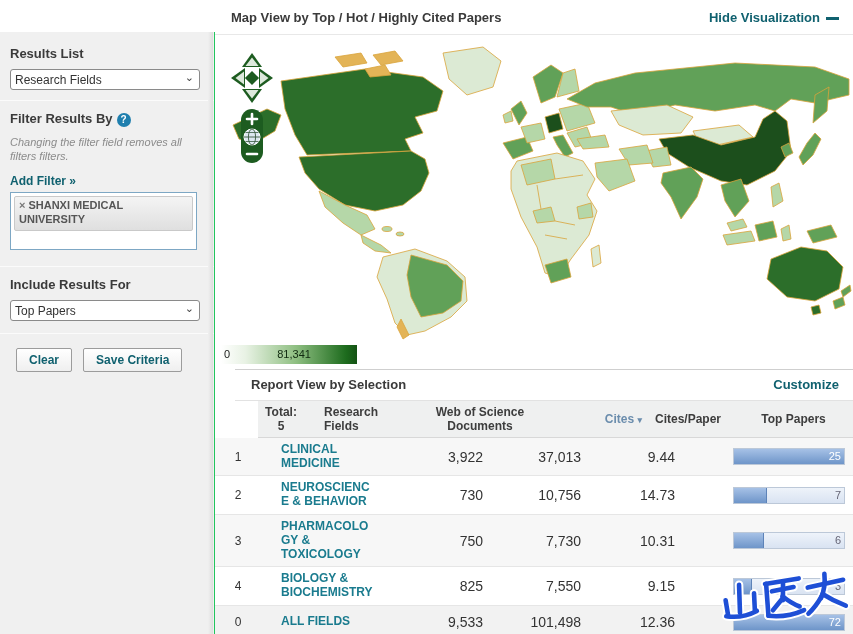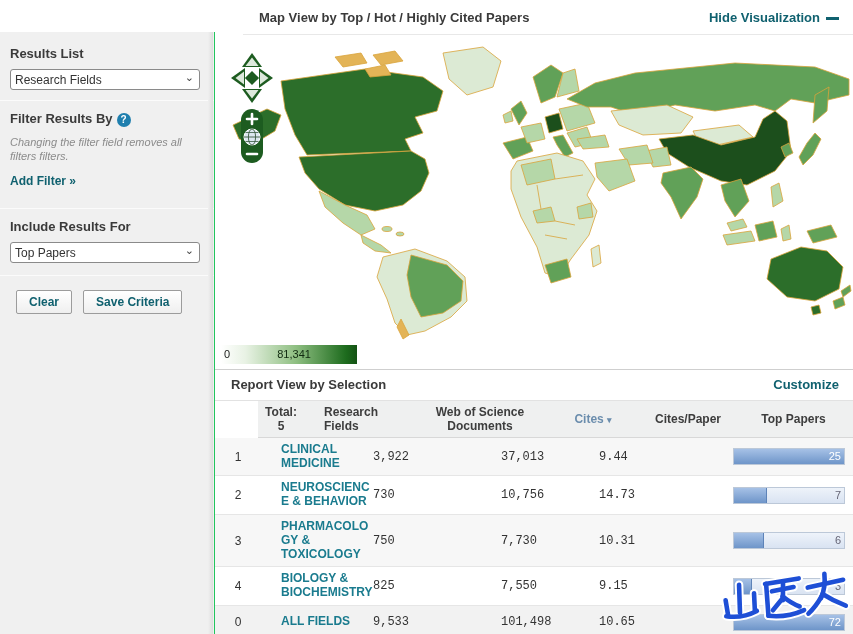--- a/index.html
+++ b/index.html
@@ -29,53 +29,53 @@
     padding:2px 5px 3px 4px; font-size:11px; font-weight:bold; color:#555; line-height:1.25; }
   .chip-x { color:#777; font-weight:bold; margin-right:3px; font-size:11px; cursor:pointer; }
   .sb-buttons { display:flex; gap:11px; margin-top:14px;padding-left:6px; }
   .sb-btn { background:linear-gradient(#ffffff,#efefef); border:1px solid #9c9c9c; border-radius:2px;
     font-size:12px; font-weight:bold; color:#10616f; padding:4px 12px; cursor:pointer;
     font-family:"Liberation Sans",sans-serif; }
 
   
   .main { flex:1; display:flex; flex-direction:column; background:#fff; position:relative; }
   .main-header { height:36px; display:flex; align-items:center; justify-content:space-between;
-    padding:0 14px 0 16px; border-bottom:1px solid #e8e8e8;margin-left:28px; }
+    padding:0 14px 0 16px; border-bottom:1px solid #e8e8e8; }
   .main-title { font-size:13px; font-weight:bold; color:#3a3a3a; }
   .teal-link { font-size:13px; font-weight:bold; color:#10616f; text-decoration:none; cursor:pointer; }
   .hide-dash { display:inline-block; width:13px; height:3px; background:#10616f; vertical-align:middle; margin-left:6px; }
 
   .map-wrap { position:relative; height:342px; }
   .map-svg { position:absolute; left:0; top:4px; }
   .map-controls { position:absolute; left:14px; top:16px; }
   .scale-bar { position:absolute; left:6px; top:310px; width:136px; height:19px;
     background:linear-gradient(to right,#ffffff,#e8f2e4 18%,#8fbf82 55%,#1d6b1d 92%,#145214);
     font-size:11px; color:#1a1a1a; }
   .scale-min { position:absolute; left:3px; top:3px; }
   .scale-max { position:absolute; left:50%; top:3px; transform:translateX(-35%); color:#102a10; }
 
   
   .report-header { height:33px; display:flex; align-items:center; justify-content:space-between;
-    padding:0 14px 0 16px; border-top:1px solid #cfcfcf; border-bottom:1px solid #e2e2e2; }
+    padding:0 14px 0 16px; border-top:1px solid #cfcfcf; border-bottom:1px solid #e2e2e2;margin-left:20px; }
   .rv-title { font-size:13px; font-weight:bold; color:#3a3a3a; }
 
   .tgrid { display:grid; grid-template-columns:46px 112px 128px 98px 92px 1fr; align-items:center; }
   .thead { background:#eff0f0; border-bottom:1px solid #d8d8d8; min-height:37px; padding:4px 0;margin-left:43px; }
   .th { font-size:12px; font-weight:bold; color:#3d3d3d; text-align:center; line-height:1.2; }
   .th-fields { text-align:left; padding-left:20px; }
-  .th-cites { color:#6b8dad; }
+  .th-cites { color:#6b8dad;text-align:right; }
   .sort-caret { font-size:9px; color:#6b8dad; }
   .tbody { overflow:hidden; }
   .trow { border-bottom:1px solid #e6e6e6; padding:5px 0; min-height:33px; }
   .trow.odd { background:#f7f7f7; }
   .trow.total { background:#f2f2f2; }
   .td-rank { font-size:12px; color:#333; text-align:center; }
   .td-field { font-size:12px; font-weight:bold; color:#1a7b8e; padding-left:20px; width:112px;
     word-break:break-word; line-height:1.15; text-decoration:none; display:block; }
-  .td-num { font-size:12px; color:#333; text-align:left; padding-right:18px;font-family:Liberation Mono, monospace; }
+  .td-num { font-size:14px; color:#333; text-align:right; padding-right:18px; }
   .td-num.cp { padding-right:16px; }
   .td-bar { display:flex; justify-content:flex-end; padding-right:8px; }
   .bar-track { position:relative; width:112px; height:17px; background:linear-gradient(#eef3fa,#d9e3f2);
     border:1px solid #bcc8d8; }
   .bar-fill { position:absolute; left:0; top:0; bottom:0;
     background:linear-gradient(#a6c1e6,#6e95c9); border-right:1px solid #5d83b8; }
   .bar-track.full .bar-fill { border-right:none; }
   .bar-label { position:absolute; right:3px; top:1px; font-size:11px; color:#667; }
   .bar-track.full .bar-label { color:#fff; }
 
@@ -95,20 +95,25 @@
       </select>
       <span class="chev">⌄</span>
     </div>
     <div class="sb-divider"></div>
 
     <div class="sb-heading">
       <span>Filter Results By</span><span class="help-icon">?</span>
     </div>
     <div class="sb-note">Changing the filter field removes all filters filters.</div>
     <a class="sb-link">Add Filter »</a>
+    <div class="filter-box">
+      <div class="filter-chip">
+        <span class="chip-x">×</span><span>SHANXI MEDICAL UNIVERSITY</span>
+      </div>
+    </div>
     <div class="sb-divider" style="margin-top:16px;"></div>
 
     <div class="sb-heading">Include Results For</div>
     <div class="sb-select">
       <select>
         <option>Top Papers</option>
       </select>
       <span class="chev">⌄</span>
     </div>
     <div class="sb-divider" style="margin-top:12px;"></div>
@@ -301,21 +306,21 @@
             <span class="bar-label">3</span>
           </div>
         </div>
       </div>
 
       <div class="tgrid trow total">
         <div class="td-rank">0</div>
         <a class="td-field">ALL FIELDS</a>
         <div class="td-num">9,533</div>
         <div class="td-num">101,498</div>
-        <div class="td-num cp">10.65</div>
+        <div class="td-num cp">12.36</div>
         <div class="td-bar">
           <div class="bar-track full">
             <div class="bar-fill" style="width: 100%;"></div>
             <span class="bar-label">72</span>
           </div>
         </div>
       </div>
 
     </div>
   </div>

